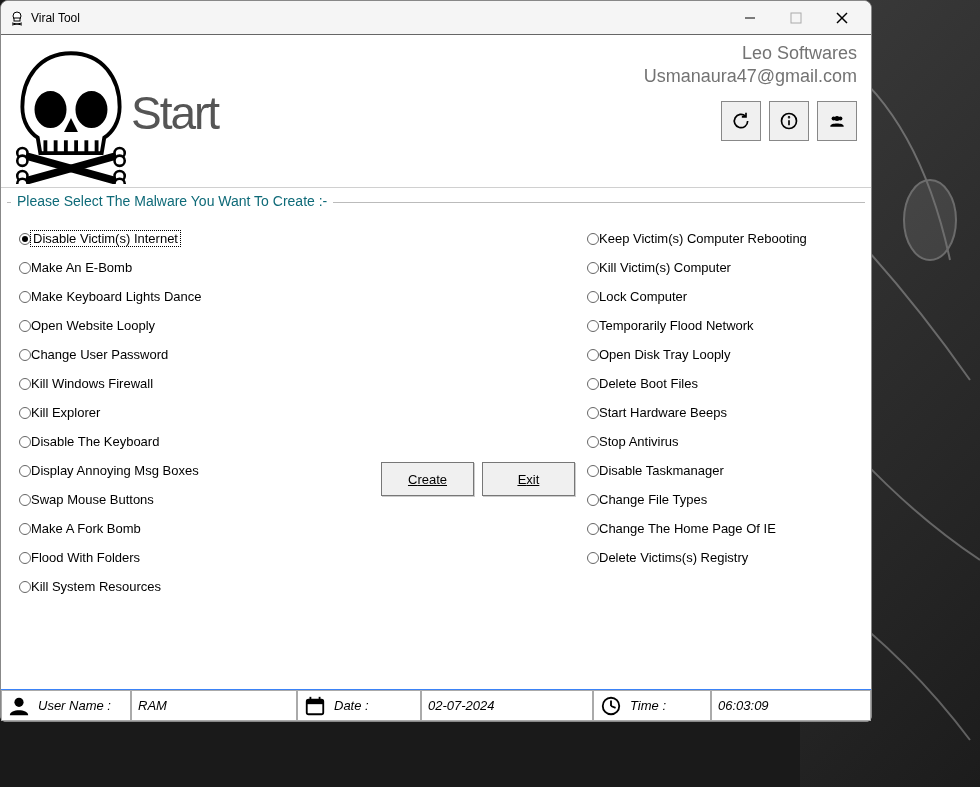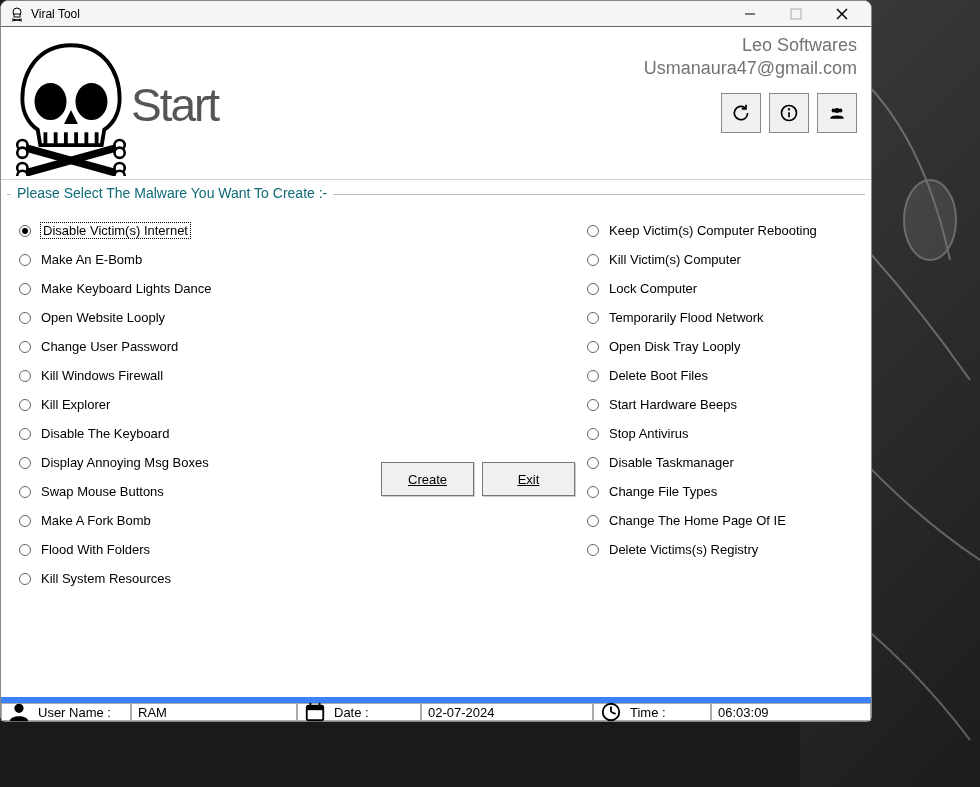--- a/index.html
+++ b/index.html
@@ -26,21 +26,21 @@
       width: 872px;
       height: 722px;
       background: #fff;
       border: 1px solid #888;
       border-radius: 8px 8px 6px 6px;
       z-index: 10;
       display: flex;
       flex-direction: column;
     }
     .titlebar {
-      height: 26px;
+      height: 34px;
       display: flex;
       align-items: center;
       padding: 0 6px 0 8px;
       border-bottom: 1px solid #666;
       background: #f5f5f5;
       border-radius: 8px 8px 0 0;
     }
     .titlebar-icon { width: 16px; height: 16px; margin-right: 6px; }
     .titlebar-title { flex: 1; font-size: 12px; }
     .win-btn {
@@ -105,21 +105,21 @@
     }
     .content {
       display: flex;
       padding: 28px 4px 4px 4px;
       height: 100%;
     }
     .col { display: flex; flex-direction: column; gap: 14px; }
     .col-left { width: 370px; padding-left: 8px; }
     .col-center { width: 194px; display: flex; gap: 8px; padding-top: 50px; align-items: center; }
     .col-right { flex: 1; padding-left: 12px; }
-    .radio-row { display: flex; align-items: center; gap: 10px; font-size: 13px; cursor: pointer; text-align: right; }
+    .radio-row { display: flex; align-items: center; font-size: 13px; cursor: pointer; text-align: right; }
     .radio {
       width: 12px; height: 12px; border-radius: 50%;
       border: 1px solid #666; background: #fff;
       display: flex; align-items: center; justify-content: center;
     }
     .radio.checked::after {
       content: ""; width: 6px; height: 6px; border-radius: 50%;
       background: #000;
     }
     .radio-label.focused {
@@ -130,22 +130,23 @@
       width: 96px; height: 34px;
       border: 1px solid #777;
       background: #f0f0f0;
       box-shadow: 1px 1px 0 rgba(0,0,0,0.2);
       font-size: 13px;
       cursor: pointer;
     }
     .big-btn span { text-decoration: underline; }
     .statusbar {
       display: flex;
-      height: 24px;
-      border-top: 6px solid #3b82f6;
+      height: 32px;
+      border-top: 1px solid #3b82f6;
+      font-style: italic;
     }
     .status-cell {
       border: 1px solid #aaa;
       display: flex; align-items: center;
       padding: 0 6px;
       font-size: 13px;
       background: #fff;
     }
     .status-icon { width: 22px; height: 22px; margin-right: 2px; }
     .status-label-cell { width: 128px; gap: 6px; }

